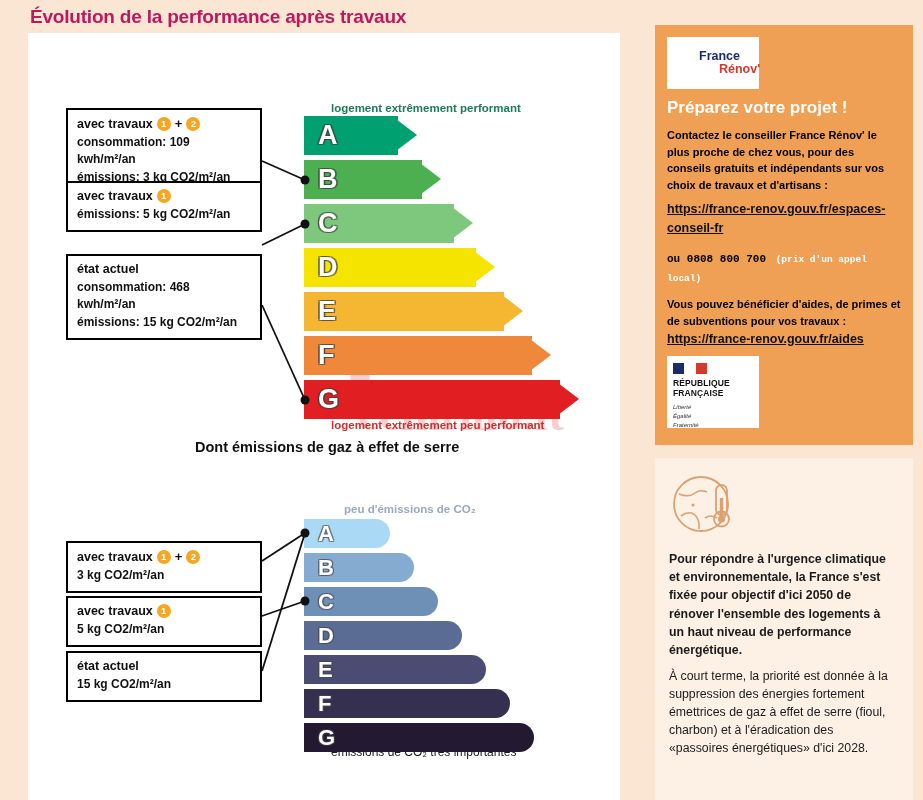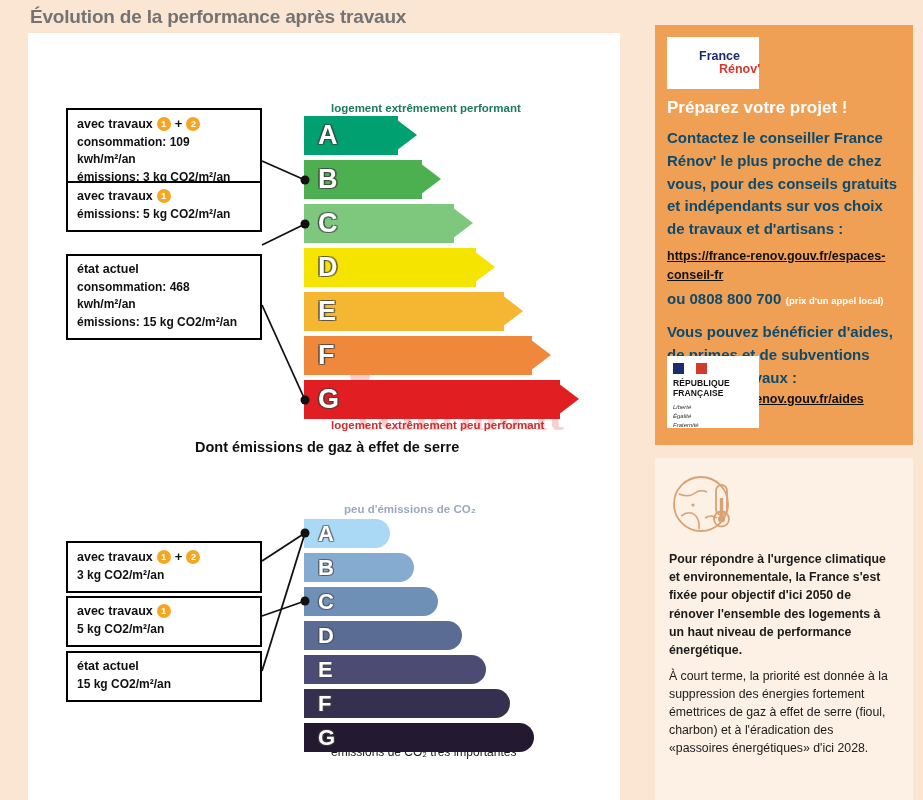--- a/index.html
+++ b/index.html
@@ -7,21 +7,21 @@
     width: 923px; height: 800px;
     background: #fbe6d3;
     font-family: "Liberation Sans", sans-serif;
     overflow: hidden;
   }
   #root { position: relative; width: 923px; height: 800px; }
 
   
   .page-title {
     position: absolute; left: 30px; top: 6px;
-    font-size: 19px; font-weight: bold; color: #737373;
+    font-size: 19px; font-weight: bold; color: #be185d;
     letter-spacing: -0.2px;
   }
 
   
   .dpe-panel {
     position: absolute; left: 28px; top: 33px;
     width: 592px; height: 767px;
     background: #ffffff;
   }
 
@@ -121,21 +121,21 @@
     display: flex; align-items: center; gap: 3px;
     padding: 4px 5px; margin-bottom: 9px;
   }
   .renov-logo-text { font-size: 12.5px; font-weight: bold; line-height: 1.05; }
   .renov-logo-text .fr { color: #1b2c6b; padding-left: 24px; }
   .renov-logo-text .rn { color: #d33a2c; padding-left: 44px; }
   .renov-h {
     font-size: 17px; font-weight: bold; color: #ffffff; margin-bottom: 9px;
   }
   .renov-p {
-    font-size: 15px; font-weight: bold; color: #0c4a6e; line-height: 1.52;
+    font-size: 11px; font-weight: bold; color: #000000; line-height: 1.52;
   }
   .renov-link {
     font-size: 12.5px; font-weight: bold; color: #111; text-decoration: underline;
     display: block; line-height: 1.5; word-break: break-word;
   }
   .renov-small { font-size: 9.5px; font-weight: bold; color: #fff; }
   .rf-logo {
     position: absolute; left: 12px; bottom: 17px;
     width: 92px; height: 72px; background: #fff;
     padding: 7px 6px;
@@ -312,21 +312,21 @@
         <div class="fr">France</div>
         <div class="rn">Rénov'</div>
       </div>
     </div>
 
     <div class="renov-h">Préparez votre projet !</div>
     <div class="renov-p">Contactez le conseiller France Rénov' le plus proche de chez vous, pour des conseils gratuits et indépendants sur vos choix de travaux et d'artisans :</div>
 
     <a class="renov-link" style="margin-top:6px;">https://france-renov.gouv.fr/espaces-conseil-fr</a>
 
-    <div style="margin-top:4px;">
+    <div style="margin-top:12px;font-family:Liberation Mono, monospace;">
       <span class="renov-p" style="display:inline;">ou 0808 800 700</span>
       <span class="renov-small">(prix d'un appel local)</span>
     </div>
 
     <div class="renov-p" style="margin-top:10px;">Vous pouvez bénéficier d'aides, de primes et de subventions pour vos travaux :</div>
     <a class="renov-link">https://france-renov.gouv.fr/aides</a>
 
     <div class="rf-logo">
       <div class="rf-flag">
         <i style="background:#1b2c6b"></i>

